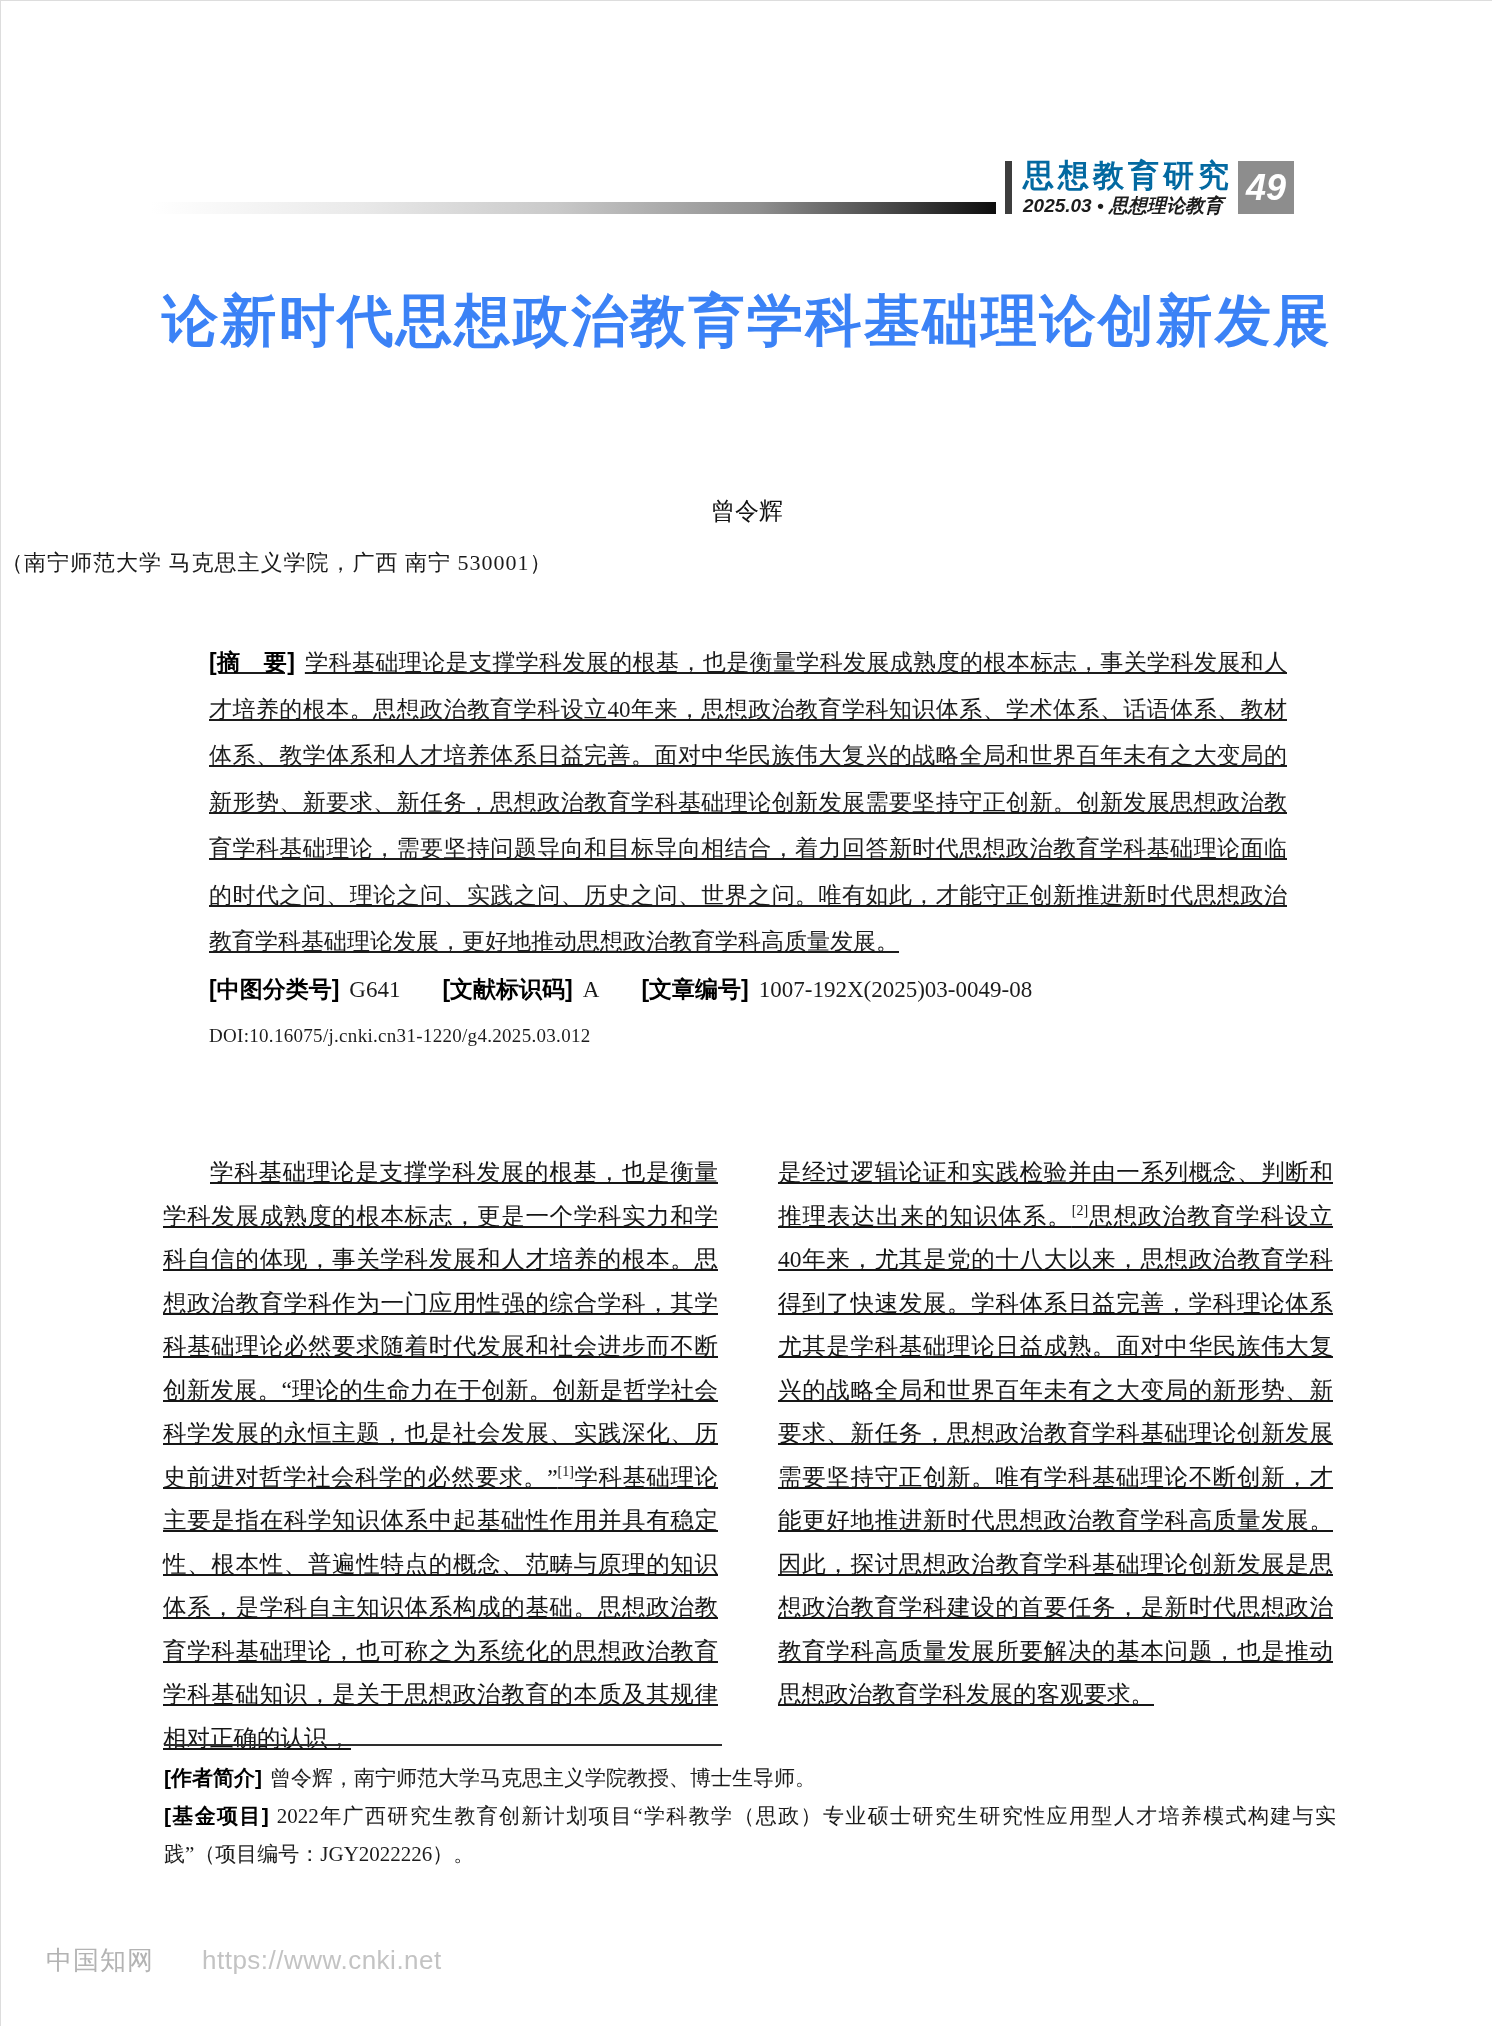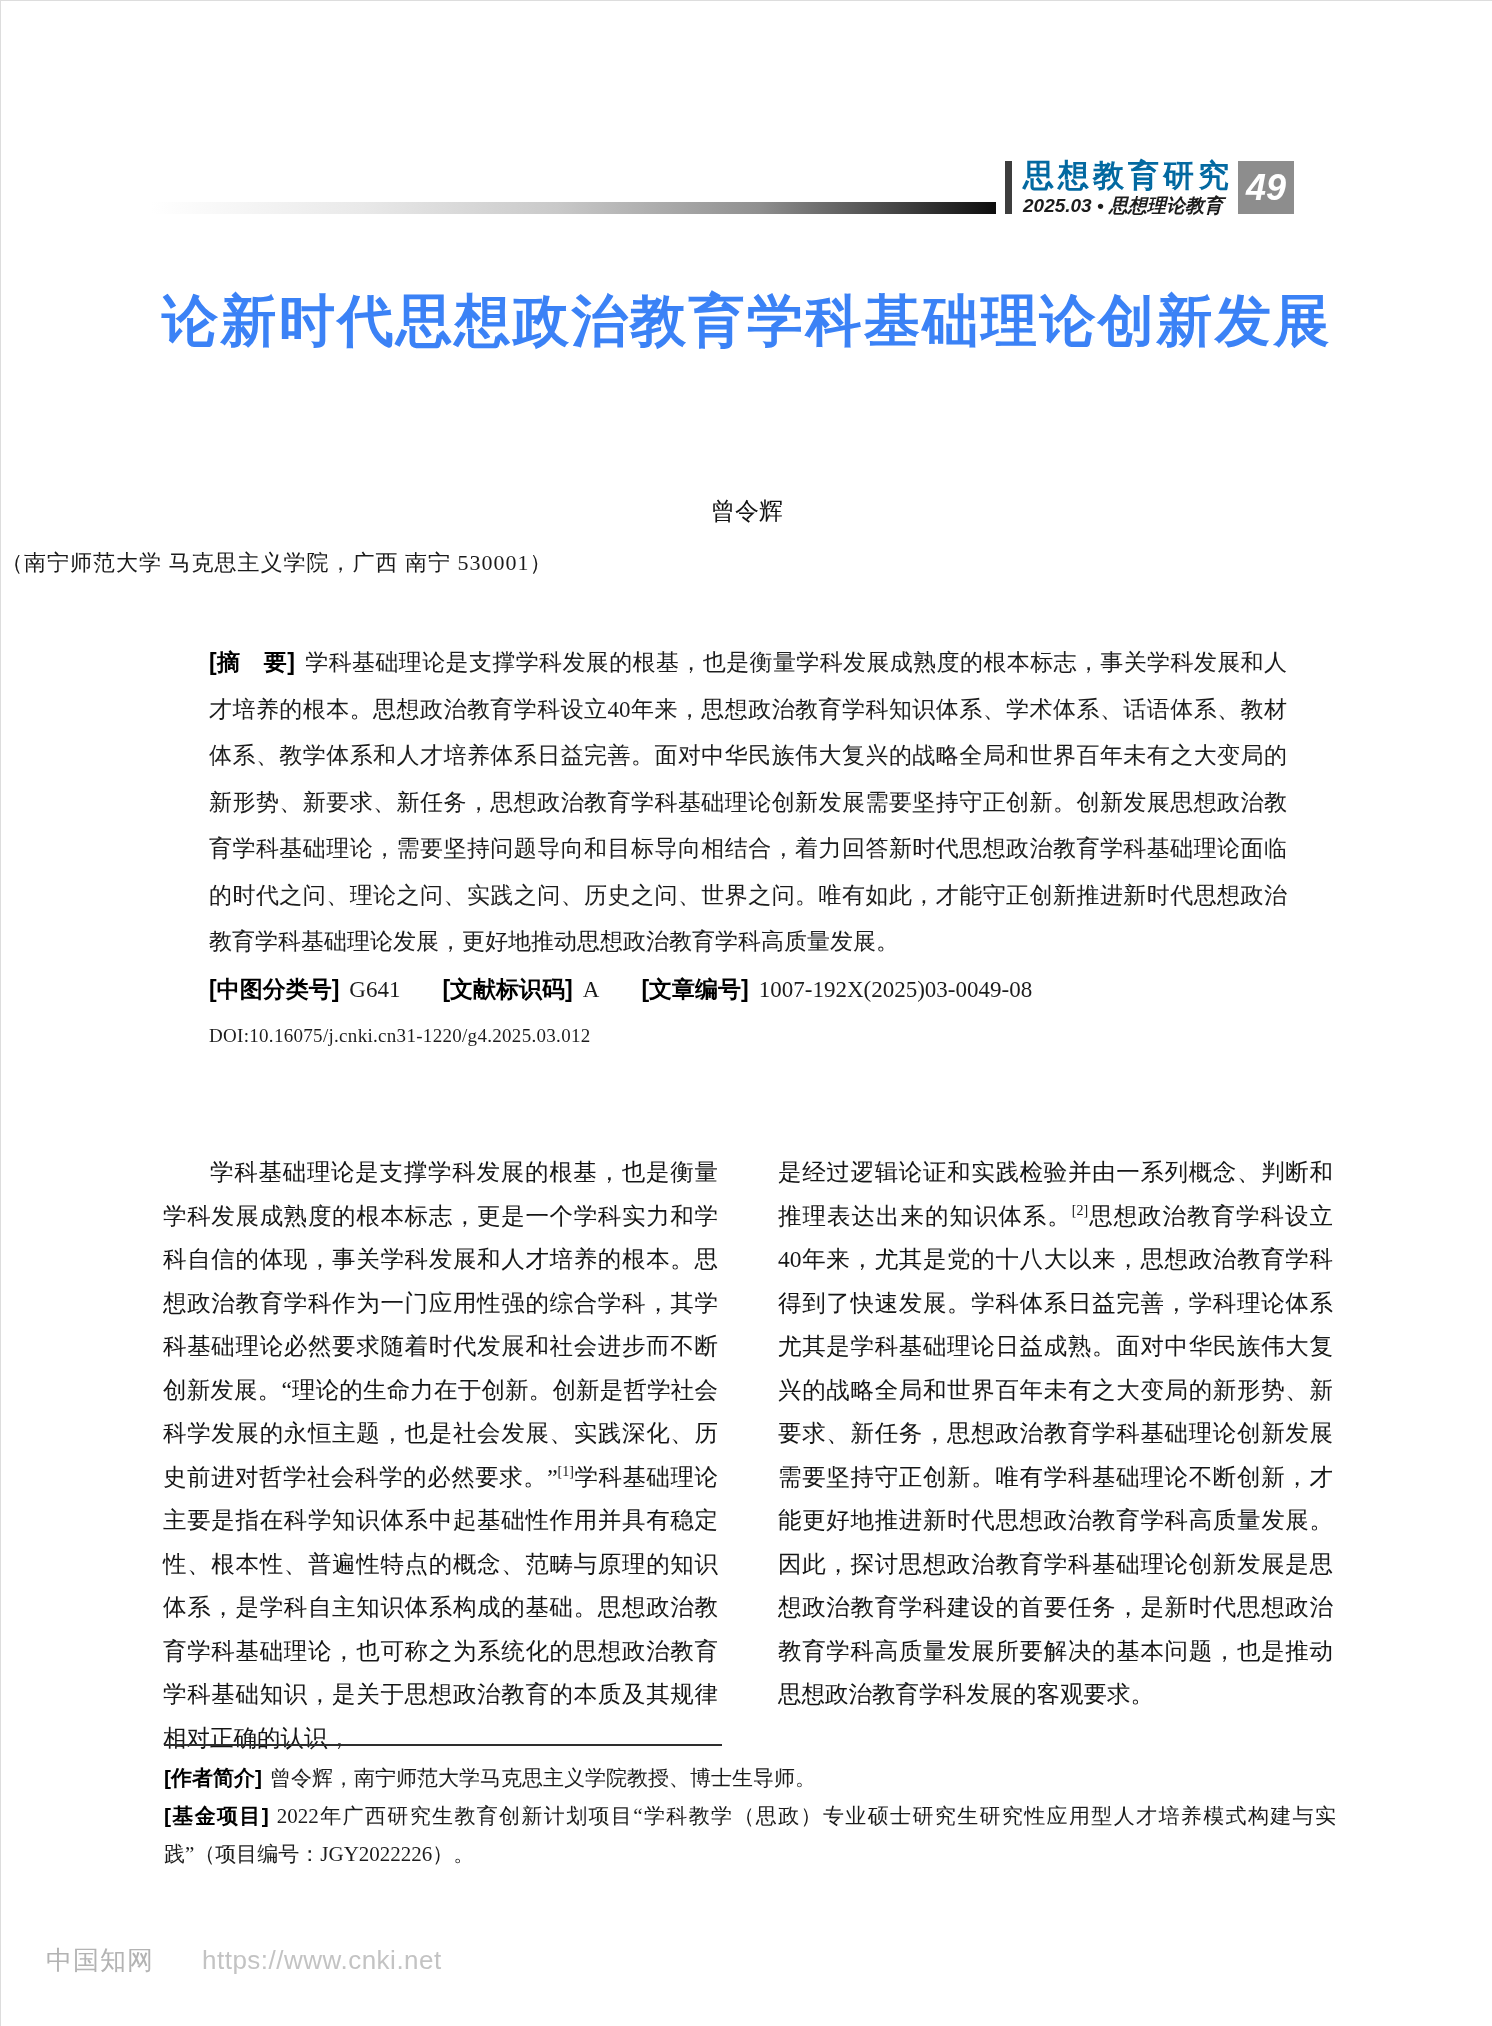--- a/index.html
+++ b/index.html
@@ -60,29 +60,29 @@
   
   .meta{
     position:absolute;left:208px;top:638px;width:1078px;
     font-size:23px;line-height:46.5px;color:#1c1c1c;
   }
   .meta p{margin:0;}
   .meta .lbl{
     font-family:"Liberation Sans","DejaVu Sans",sans-serif;
     font-weight:bold;color:#000;margin-right:10px;
   }
-  .meta .abstract{text-align:justify;}
+  .meta .abstract{text-align:justify;text-decoration:underline;}
   .clc-line .pair{margin-right:42px;white-space:nowrap;}
   .clc-line .pair:last-child{margin-right:0;}
   .doi-line{margin-left:-46px;font-size:19px;letter-spacing:.3px;}
   
   .body-cols{
     position:absolute;left:162px;top:1150px;width:1170px;
     display:flex;gap:60px;
-    font-size:23.5px;line-height:43.5px;color:#161616;
+    font-size:23.5px;line-height:43.5px;color:#161616;text-decoration:underline;
   }
   .body-cols .col{flex:1;text-align:justify;}
   .body-cols p{margin:0;}
   .col-left p{text-indent:2em;}
   sup{font-size:14px;line-height:0;}
   
   .fn-rule{
     position:absolute;left:163px;top:1743px;width:558px;height:0;
     border-top:2px solid #2e2e2e;
   }

